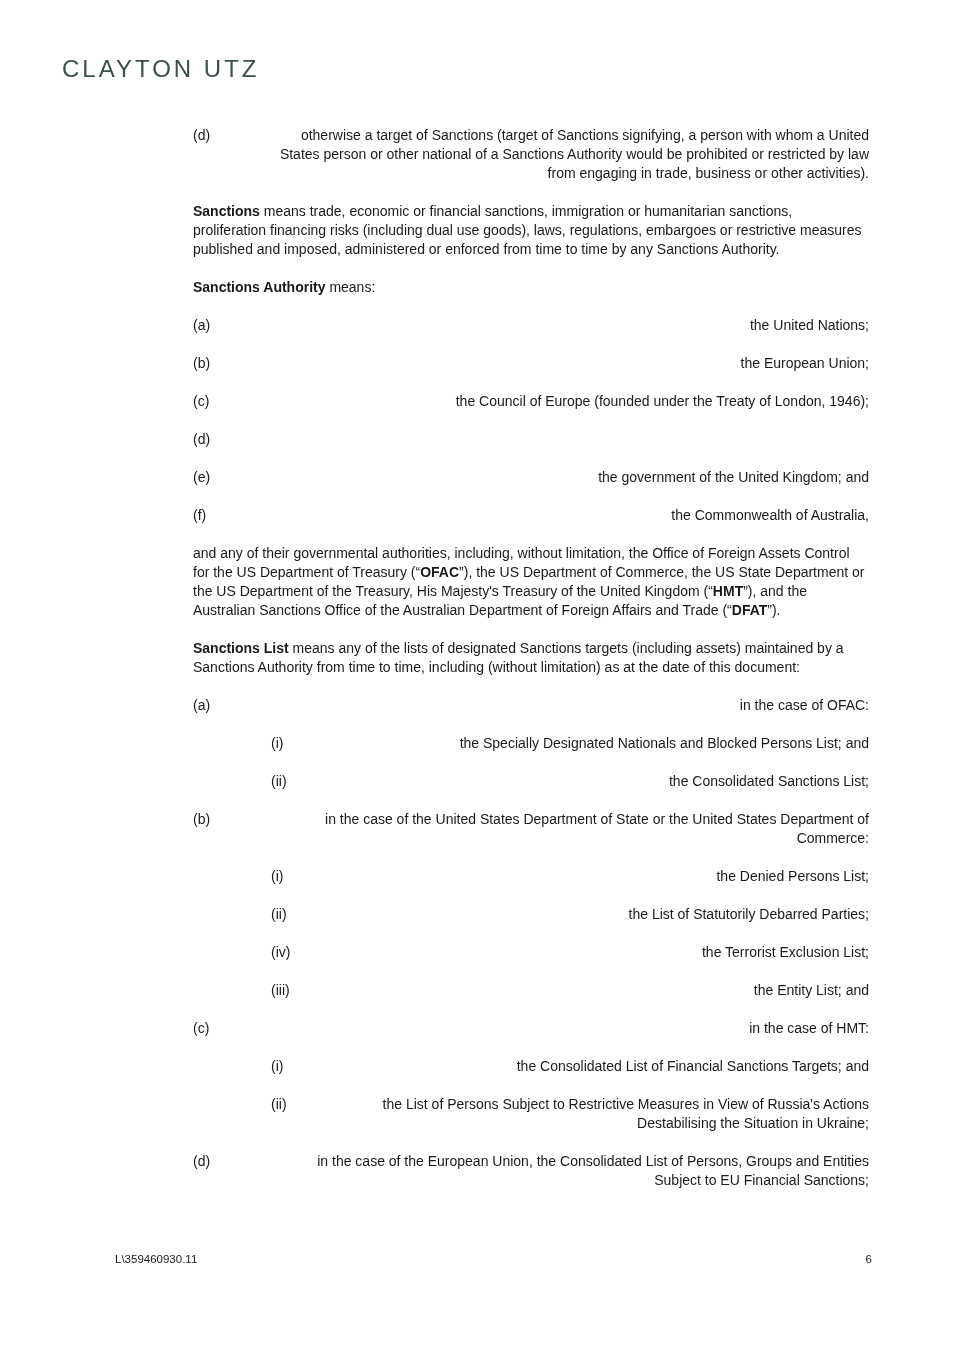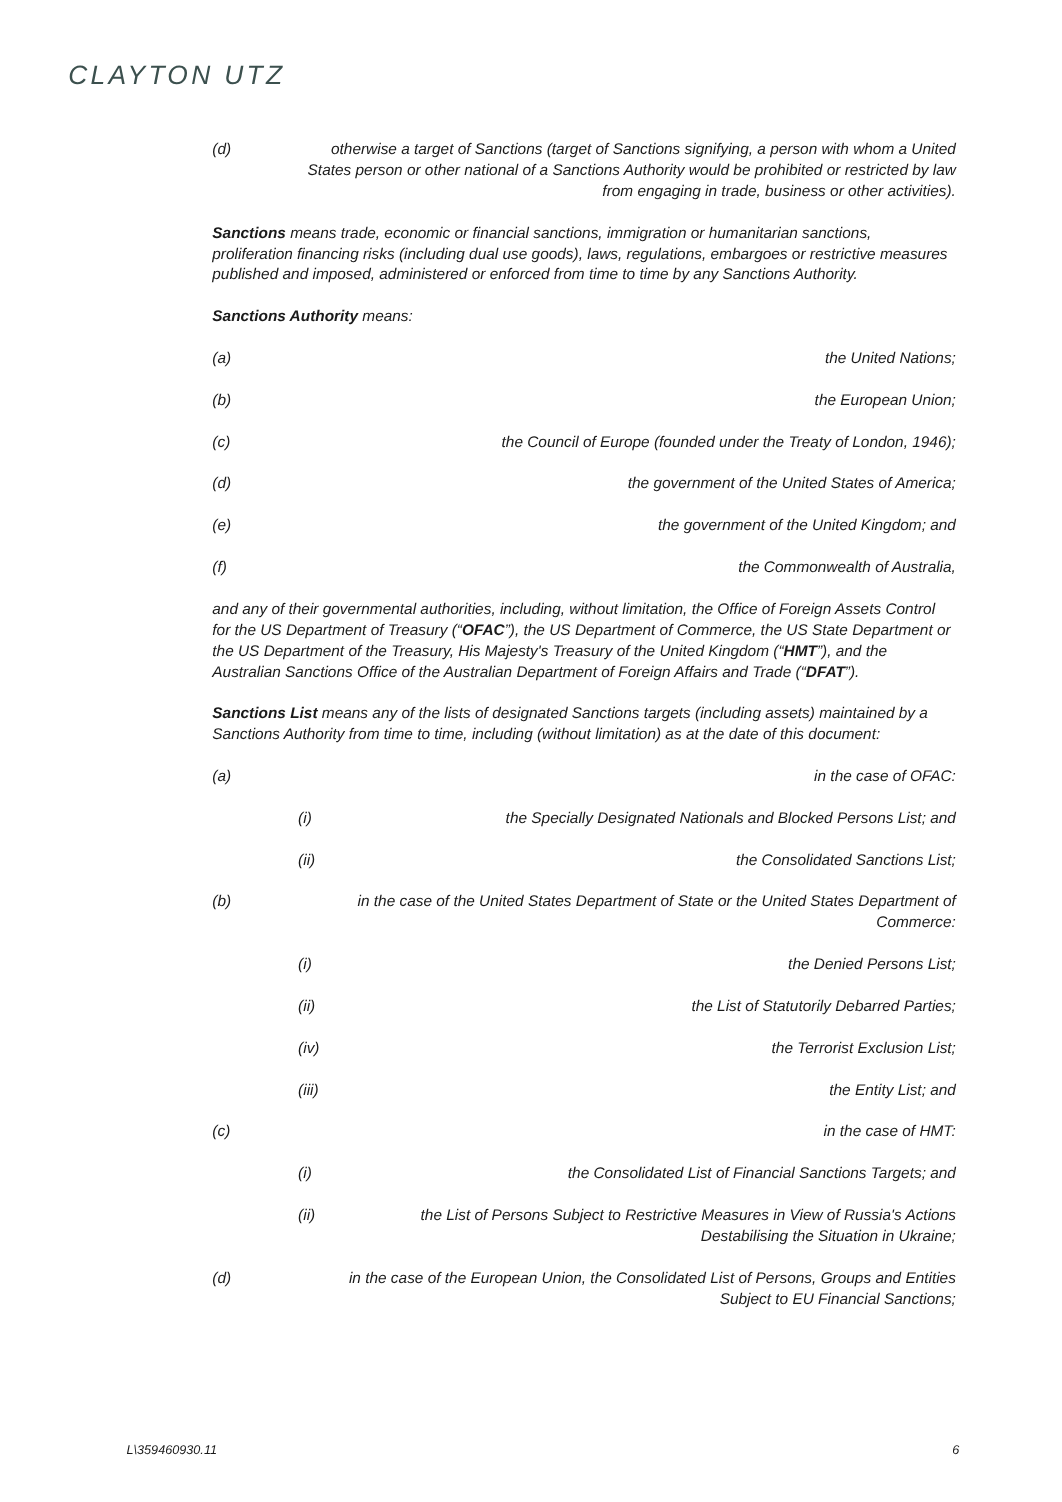--- a/index.html
+++ b/index.html
@@ -4,21 +4,20 @@
 <style>
   html, body { margin: 0; padding: 0; background: #ffffff; }
   .page {
     position: relative;
     width: 965px;
     height: 1339px;
     background: #ffffff;
     font-family: "Liberation Sans", sans-serif;
     color: #1a1a1a;
     overflow: hidden;
-    font-style: italic;
   }
   .logo {
     position: absolute;
     left: 62px;
     top: 55px;
     font-size: 24px;
     font-weight: 400;
     letter-spacing: 3px;
     color: #3c504e;
     white-space: nowrap;
@@ -33,21 +32,21 @@
   }
   .block { margin-bottom: 19px; }
   .l1 { display: flex; }
   .l1 > .label { flex: 0 0 78px; }
   .l2 { display: flex; padding-left: 78px; }
   .l2 > .label { flex: 0 0 77px; }
   .text { flex: 1 1 auto; text-align: right; }
   .footer {
     position: absolute;
     left: 115px;
-    top: 1312px;
+    top: 1252px;
     width: 757px;
     display: flex;
     justify-content: space-between;
     font-size: 11.5px;
     line-height: 15px;
   }
 </style>
 </head>
 <body>
 
@@ -67,21 +66,20 @@
       <div class="block l1">
         <span class="label">(b)</span>
         <span class="text"><span>the European Union;</span></span>
       </div>
       <div class="block l1">
         <span class="label">(c)</span>
         <span class="text"><span>the Council of Europe (founded under the Treaty of London, 1946);</span></span>
       </div>
       <div class="block l1">
         <span class="label">(d)</span>
-        <span class="text"><span>the government of the United States of America;</span></span>
       </div>
       <div class="block l1">
         <span class="label">(e)</span>
         <span class="text"><span>the government of the United Kingdom; and</span></span>
       </div>
       <div class="block l1">
         <span class="label">(f)</span>
         <span class="text"><span>the Commonwealth of Australia,</span></span>
       </div>
       <div class="block p"><span class="text"><span>and any of their governmental authorities, including, without limitation, the Office of Foreign Assets Control for the US Department of Treasury (“</span><span style="font-weight: 700;">OFAC</span><span>”), the US Department of Commerce, the US State Department or the US Department of the Treasury, His Majesty's Treasury of the United Kingdom (“</span><span style="font-weight: 700;">HMT</span><span>”), and the Australian Sanctions Office of the Australian Department of Foreign Affairs and Trade (“</span><span style="font-weight: 700;">DFAT</span><span>”).</span></span></div>

